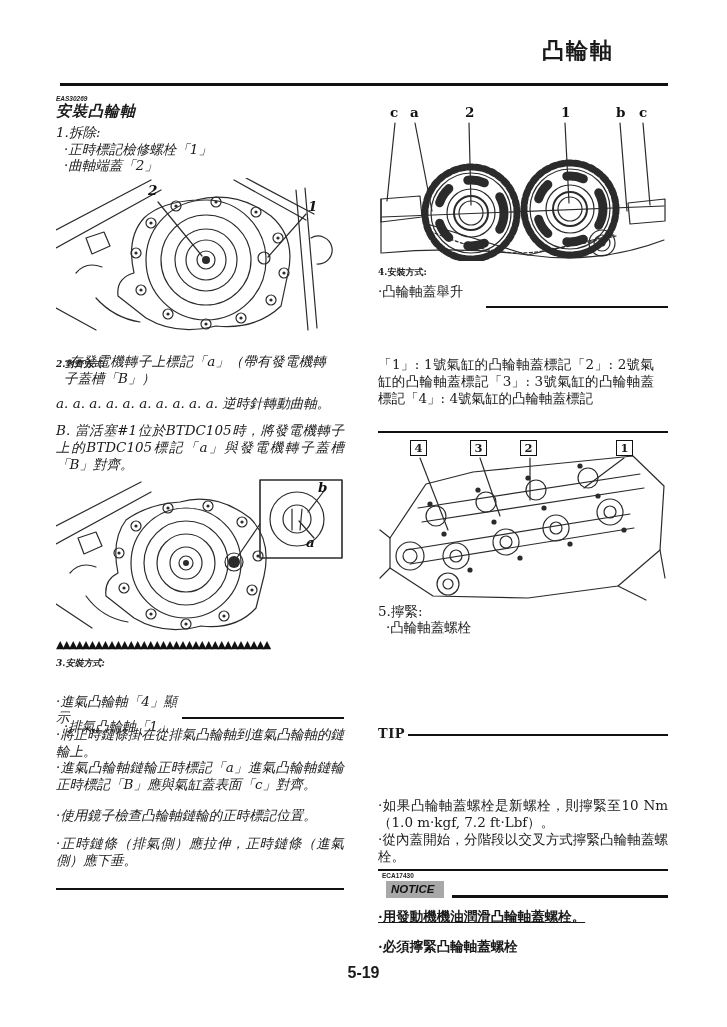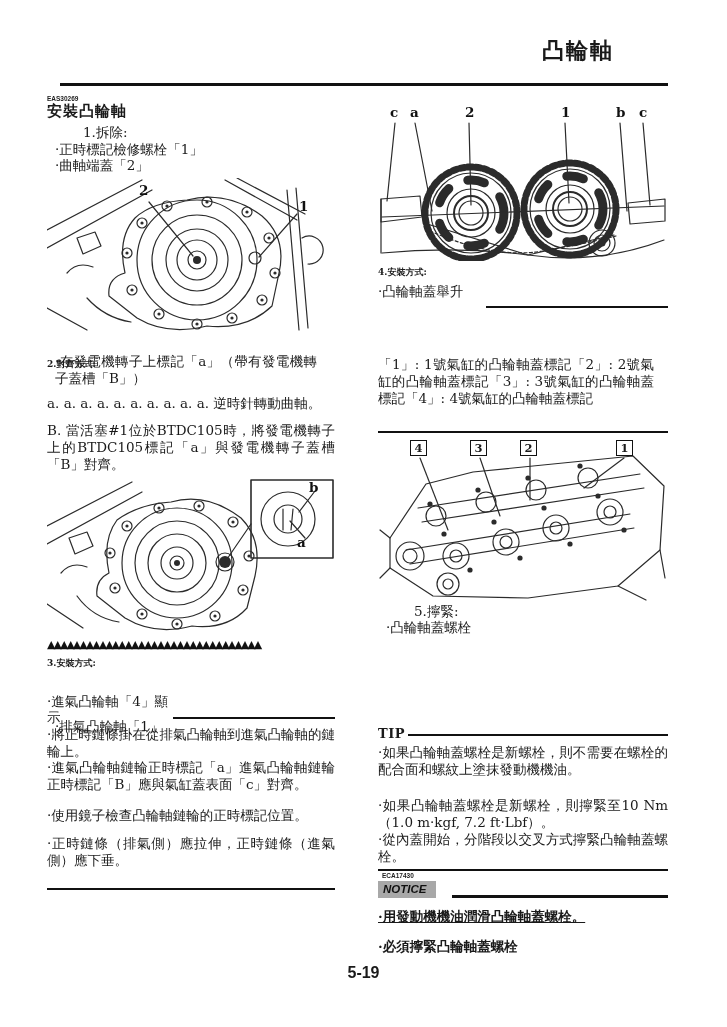--- a/index.html
+++ b/index.html
@@ -6,21 +6,21 @@
   html,body { background:#ffffff; }
   .page {
     position:relative; width:727px; height:1027px; background:#fff;
     font-family:"DejaVu Serif", serif; color:#1a1a1a; overflow:hidden;
   }
   .abs { position:absolute; }
   .rule { position:absolute; background:#111; }
   .header-title { font-size:22px; font-weight:bold; letter-spacing:2px; }
   .tiny-code { font-family:"Liberation Sans", sans-serif; font-size:6.5px; font-weight:bold; color:#222; }
   .sec-title { font-size:15px; font-weight:bold; letter-spacing:1px; }
-  .step-big { font-size:13.5px;margin-left:36px; }
+  .step-big { font-size:13.5px; }
   .step-small { font-size:9px; font-weight:bold; }
   .body-txt { font-size:13.5px; line-height:17px; text-align:justify; }
   .body-line { font-size:13.5px; line-height:16px; white-space:nowrap; }
   .tri-row { font-size:11px; letter-spacing:-2px; color:#111; white-space:nowrap; overflow:hidden; }
   .fig { position:absolute; }
   .fig svg { position:absolute; left:0; top:0; }
   .fig-label { position:absolute; font-size:13.5px; font-weight:bold; color:#111; line-height:13px; }
   .boxed-label {
     position:absolute; width:17px; height:16px; border:1.4px solid #111;
     font-size:11.5px; font-weight:bold; text-align:center; line-height:14px; background:#fff;
@@ -43,21 +43,21 @@
   svg .fill { fill:#2b2b2b; stroke:none; }
 </style>
 </head>
 <body>
 
 <div class="page">
 
   <div class="abs header-title" style="left:542px; top:36px;">凸輪軸</div>
   <div class="rule" style="left:60px; top:83px; width:608px; height:3px;"></div>
 
-  <div class="abs" style="left:47px; top:95px; width:288px; height:800px;">
+  <div class="abs" style="left:56px; top:95px; width:288px; height:800px;font-style:italic;">
 
     <div class="abs tiny-code" style="top:0px;">EAS30269</div>
     <div class="abs sec-title" style="top:7px;">安裝凸輪軸</div>
 
     <div class="abs step-big" style="top:29px;">1.拆除:</div>
     <div class="abs body-line" style="top:46px; left:8px;">·正時標記檢修螺栓「1」</div>
     <div class="abs body-line" style="top:62px; left:8px;">·曲軸端蓋「2」</div>
 
     <div class="fig" style="left:0; top:83px; width:288px; height:157px;">
       <svg width="288" height="157" viewBox="0 0 288 157">
@@ -283,26 +283,25 @@
       <div class="boxed-label" style="left:142px; top:2px;">2</div>
       <div class="boxed-label" style="left:238px; top:2px;">1</div>
     </div>
 
     <div class="abs step-big" style="top:503px;">5.擰緊:</div>
     <div class="abs body-line" style="top:519px; left:8px;">·凸輪軸蓋螺栓</div>
 
 
     <div class="abs tip-label" style="top:626px;">TIP</div>
     <div class="rule" style="left:30px; top:634px; width:260px; height:1.8px;"></div>
-    <div class="abs body-txt" style="top:644px; width:290px;">·如果凸輪軸蓋螺栓是新螺栓，則不需要在螺栓的配合面和螺紋上塗抹發動機機油。</div>
     <div class="abs body-txt" style="top:697px; width:290px;">·如果凸輪軸蓋螺栓是新螺栓，則擰緊至10 Nm（1.0 m·kgf, 7.2 ft·Lbf）。</div>
     <div class="abs body-txt" style="top:731px; width:290px;">·從內蓋開始，分階段以交叉方式擰緊凸輪軸蓋螺栓。</div>
 
     <div class="rule" style="left:0px; top:769px; width:290px; height:1.5px;"></div>
     <div class="abs tiny-code" style="top:772px; left:4px;">ECA17430</div>
-    <div class="notice-badge" style="left:0; top:781px;">NOTICE</div>
+    <div class="notice-badge" style="left:8px; top:781px;">NOTICE</div>
     <div class="rule" style="left:74px; top:795px; width:216px; height:2.5px;"></div>
     <div class="abs body-line bold" style="top:808px;text-decoration:underline;">·用發動機機油潤滑凸輪軸蓋螺栓。</div>
     <div class="abs body-line bold" style="top:838px;">·必須擰緊凸輪軸蓋螺栓</div>
   </div>
 
   <div class="page-num">5-19</div>
 </div>
 
 </body></html>

